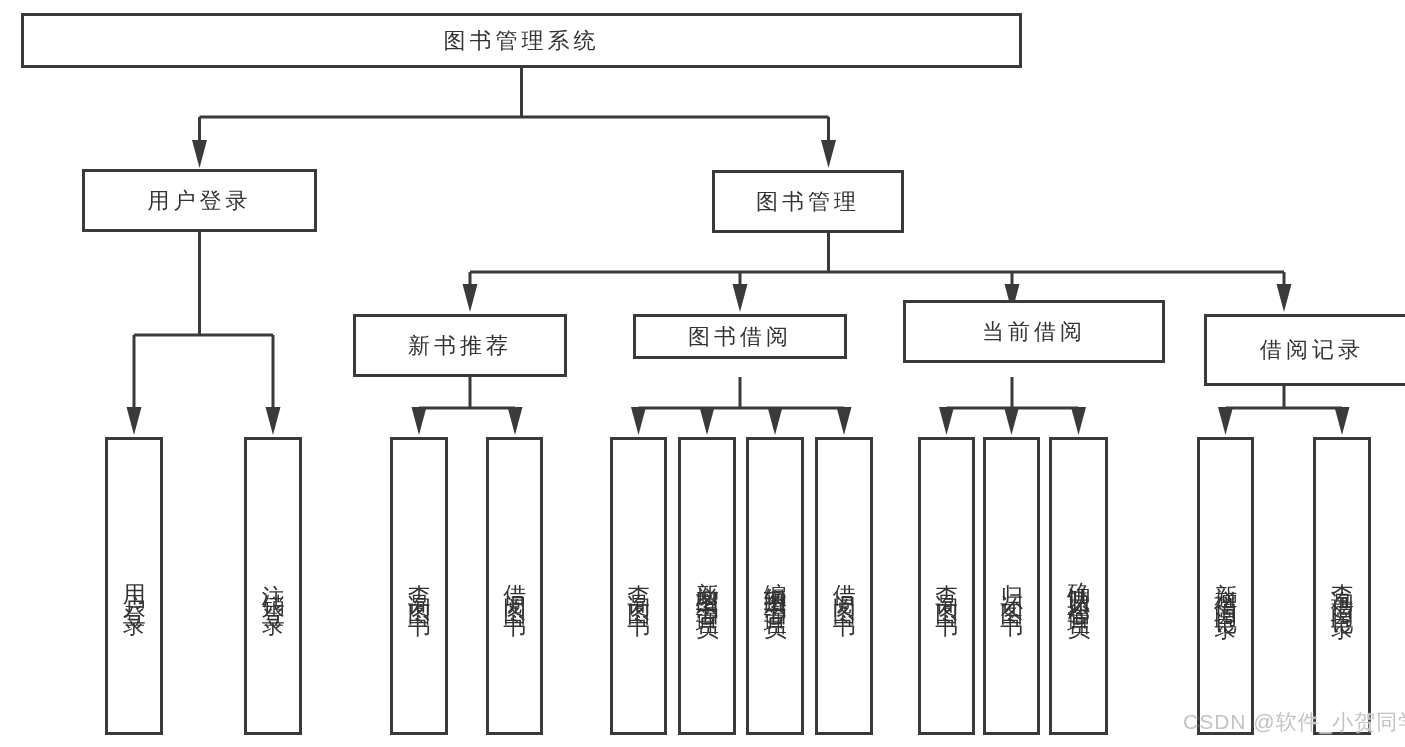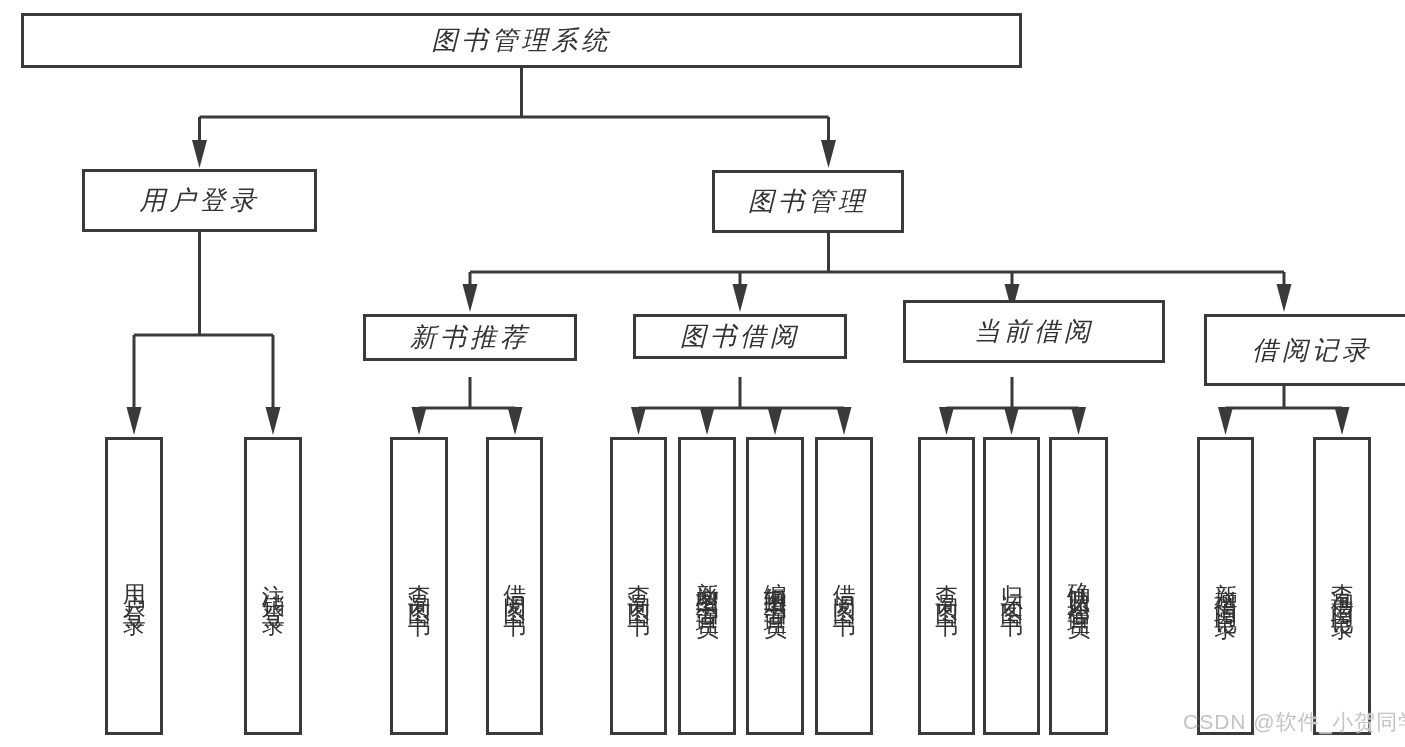--- a/index.html
+++ b/index.html
@@ -10,21 +10,21 @@
 
   .wires { position: absolute; left: 0; top: 0; z-index: 0; }
   .wires path { stroke: #3a3a3a; stroke-width: 3; fill: none; }
   .wires .ah { fill: #3a3a3a; stroke: none; }
 
   .node {
     position: absolute; z-index: 1;
     background: #ffffff; border: 3px solid #3a3a3a;
     display: flex; align-items: center; justify-content: center;
   }
-  .node.h .lbl { font-size: 26px; letter-spacing: 4px; white-space: nowrap; font-style: italic; }
+  .node.h .lbl { font-size: 22px; letter-spacing: 4px; white-space: nowrap; }
   .node.v .lbl {
     writing-mode: vertical-rl; text-orientation: mixed;
     font-size: 23px; line-height: 1.1; white-space: nowrap;
   }
 
   .watermark {
     position: absolute; z-index: 2; left: 1183px; top: 708px;
     font-size: 21px; color: #c3c3c3; letter-spacing: 1px; white-space: nowrap;
     text-shadow: 0 0 2px #ffffff, 0 0 1px #ffffff;
   }
@@ -77,21 +77,21 @@
     <span class="lbl">图书管理系统</span>
   </div>
 
   <div class="node h" style="left:82px;top:169px;width:235px;height:63px">
     <span class="lbl">用户登录</span>
   </div>
   <div class="node h" style="left:712px;top:170px;width:192px;height:63px">
     <span class="lbl">图书管理</span>
   </div>
 
-  <div class="node h" style="left:363px;top:314px;width:214px;height:47px">
+  <div class="node h" style="left:353px;top:314px;width:214px;height:63px">
     <span class="lbl">新书推荐</span>
   </div>
   <div class="node h" style="left:633px;top:314px;width:214px;height:45px">
     <span class="lbl">图书借阅</span>
   </div>
   <div class="node h" style="left:903px;top:300px;width:262px;height:63px">
     <span class="lbl">当前借阅</span>
   </div>
   <div class="node h" style="left:1204px;top:314px;width:216px;height:72px">
     <span class="lbl">借阅记录</span>

